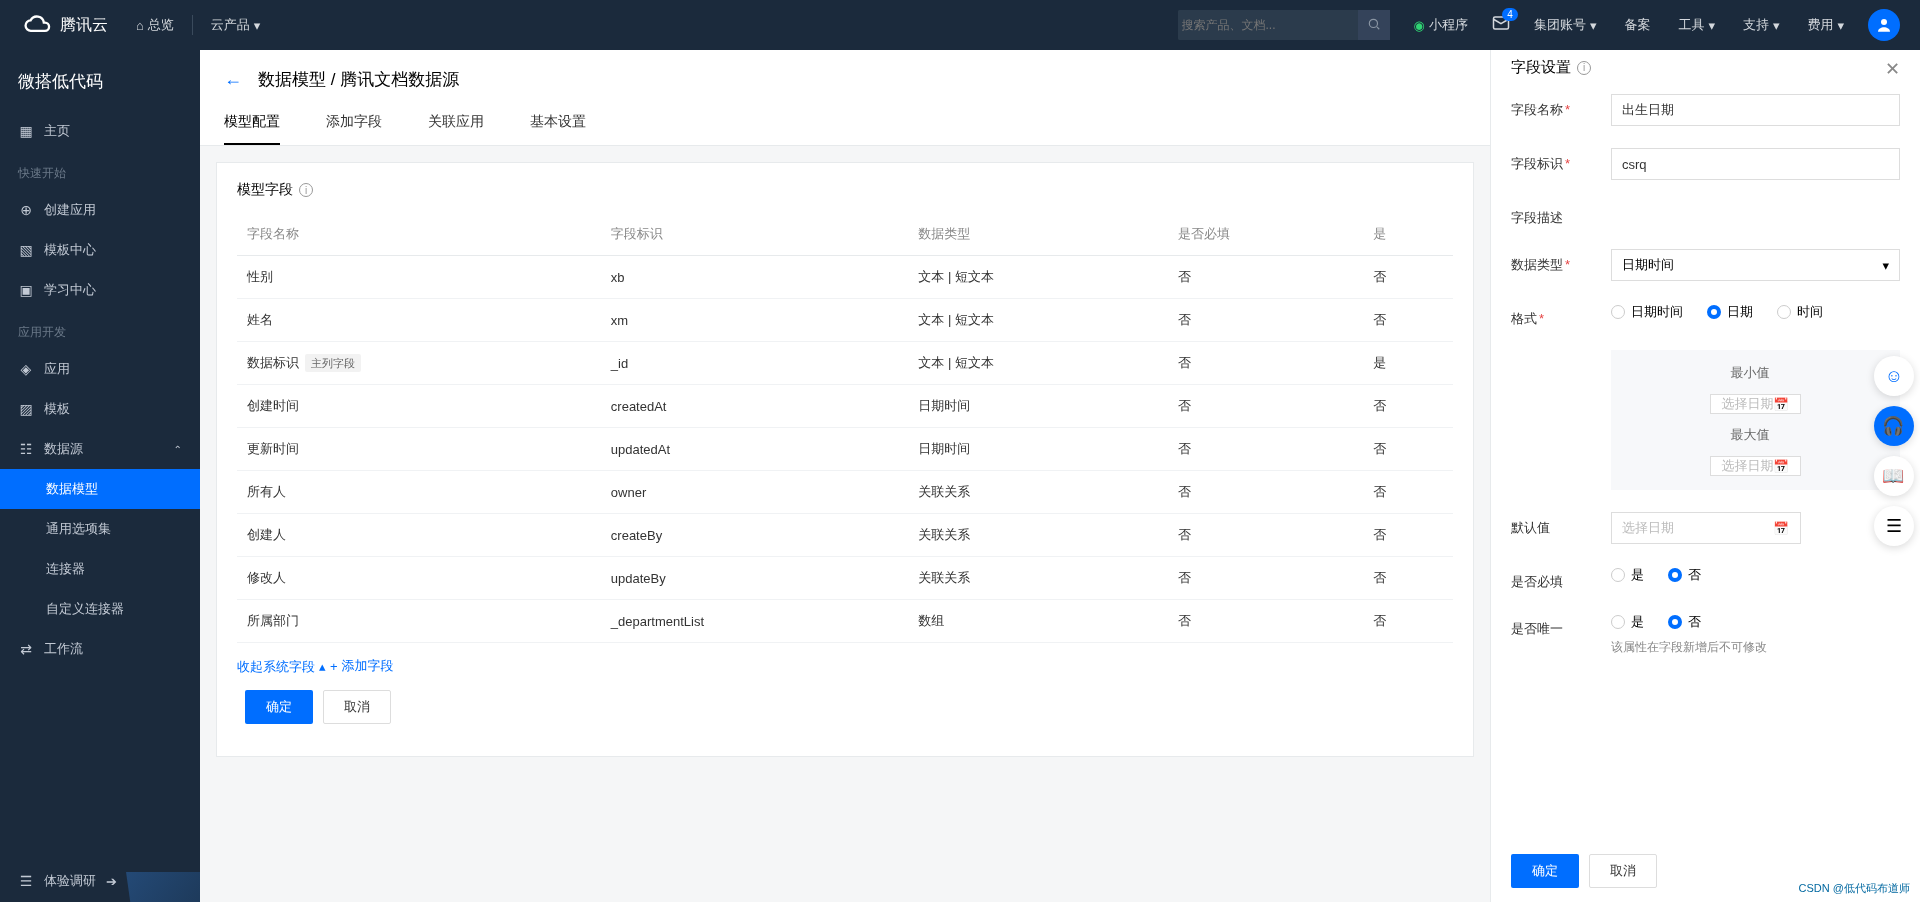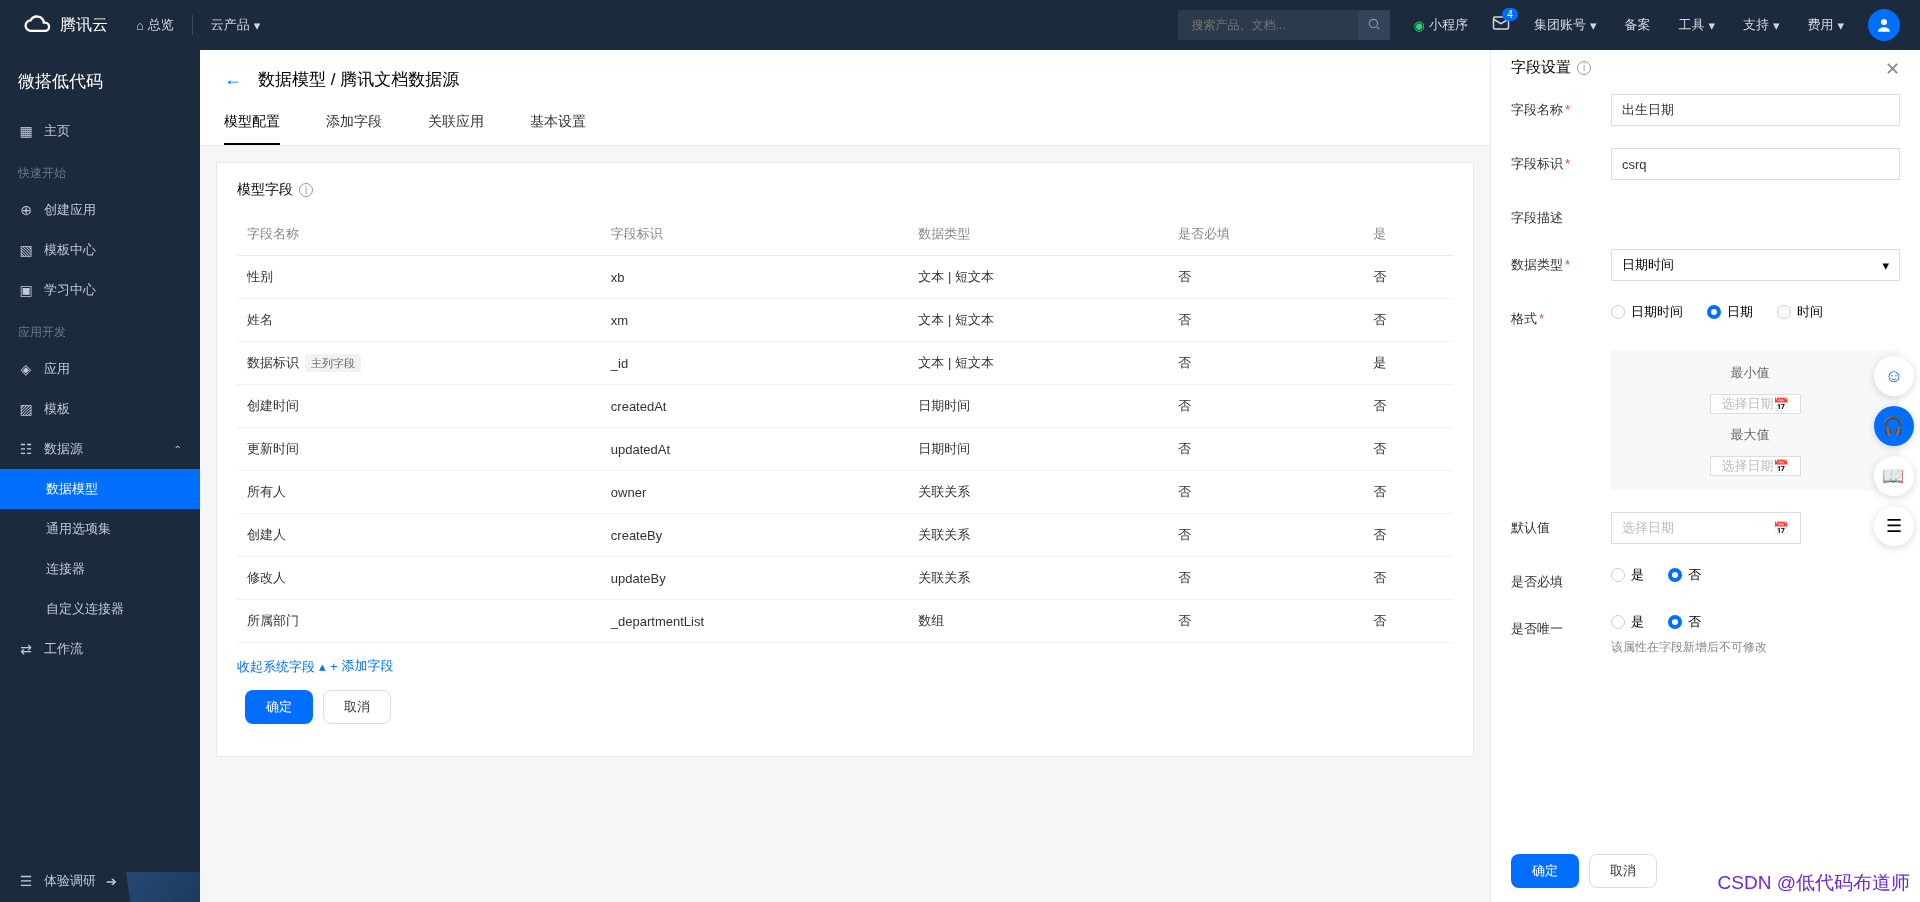--- a/index.html
+++ b/index.html
@@ -3,21 +3,21 @@
 <meta charset="utf-8">
 <style>
 *{margin:0;padding:0;box-sizing:border-box;font-family:-apple-system,BlinkMacSystemFont,"Segoe UI","PingFang SC","Microsoft YaHei",sans-serif;}
 body{background:#f5f6f7;overflow:hidden;}
 .top-header{height:50px;background:#1b2a3c;display:flex;align-items:center;color:#fff;padding:0 10px;}
 .logo-area{display:flex;align-items:center;gap:8px;font-size:16px;font-weight:500;padding:0 14px;}
 .logo-icon{width:28px;height:28px;}
 .nav-item{display:flex;align-items:center;gap:4px;padding:0 14px;font-size:13px;color:#d4d8dd;cursor:pointer;height:50px;}
 .divider{width:1px;height:20px;background:#3a4a5c;margin:0 4px;}
 .spacer{flex:1;}
-.search-box{width:180px;height:30px;background:#2b3b4c;border:none;border-radius:2px;color:#f97316;padding:0 14px;font-size:12px;}
+.search-box{width:180px;height:30px;background:#2b3b4c;border:none;border-radius:2px;color:#f97316;padding:0 4px;font-size:12px;}
 .search-wrap{display:flex;align-items:center;background:#2b3b4c;border-radius:2px;margin-right:10px;}
 .search-btn{background:#34435a;border:none;width:32px;height:30px;color:#8a95a3;cursor:pointer;}
 .hdr-icon{padding:0 10px;color:#d4d8dd;cursor:pointer;position:relative;}
 .badge{position:absolute;top:-6px;right:2px;background:#006eff;color:#fff;font-size:10px;border-radius:8px;padding:1px 5px;}
 .green-dot{color:#2fd573;}
 .avatar{width:32px;height:32px;border-radius:50%;background:#006eff;display:flex;align-items:center;justify-content:center;color:#fff;margin:0 10px;}
 
 .main-wrap{display:flex;height:calc(100vh - 50px);}
 .sidebar{width:200px;background:#1b2a3c;color:#c2c9d4;overflow-y:auto;position:relative;flex-shrink:0;}
 .sb-title{font-size:17px;font-weight:500;color:#fff;padding:20px 18px 18px;}
@@ -42,21 +42,21 @@
 .section-title{font-size:14px;font-weight:500;display:flex;align-items:center;gap:6px;margin-bottom:14px;}
 .info-icon{width:14px;height:14px;border:1px solid #999;border-radius:50%;font-size:10px;display:inline-flex;align-items:center;justify-content:center;color:#999;}
 
 table{width:100%;border-collapse:collapse;font-size:13px;}
 th{text-align:left;padding:12px 10px;color:#888;font-weight:400;border-bottom:1px solid #e7eaec;}
 td{padding:12px 10px;border-bottom:1px solid #f0f2f4;color:#333;}
 .tag{background:#f2f2f2;color:#666;font-size:11px;padding:3px 6px;border-radius:2px;margin-left:6px;}
 .link-action{color:#006eff;font-size:13px;cursor:pointer;display:inline-flex;align-items:center;gap:4px;margin-top:10px;}
 
 .footer-actions{padding:14px 8px;display:flex;gap:10px;}
-.btn{padding:7px 20px;font-size:13px;border-radius:8px;cursor:pointer;border:1px solid transparent;}
+.btn{padding:7px 20px;font-size:13px;border-radius:2px;cursor:pointer;border:1px solid transparent;}
 .btn-primary{background:#006eff;color:#fff;}
 .btn-default{background:#fff;color:#333;border-color:#ddd;text-align:right;}
 
 .right-panel{width:430px;background:#fff;border-left:1px solid #e7eaec;display:flex;flex-direction:column;flex-shrink:0;}
 .rp-header{display:flex;align-items:flex-start;justify-content:space-between;padding:8px 20px;}
 .rp-title{font-size:15px;font-weight:500;display:flex;align-items:center;gap:6px;}
 .rp-close{font-size:18px;color:#888;cursor:pointer;}
 .rp-body{flex:1;overflow-y:auto;padding:6px 20px;}
 .form-row{display:flex;align-items:flex-start;margin-bottom:22px;font-size:13px;}
 .form-label{width:100px;color:#333;flex-shrink:0;padding-top:7px;}
@@ -73,21 +73,21 @@
 .sub-row{display:flex;align-items:center;gap:12px;margin-bottom:12px;font-size:13px;flex-direction:column;}
 .sub-row:last-child{margin-bottom:0;}
 .sub-label{width:50px;color:#666;}
 .date-input{flex:1;height:32px;border:1px solid #ddd;background:#fff;padding:0 10px;display:flex;align-items:center;justify-content:space-between;color:#bbb;}
 .hint{font-size:12px;color:#888;margin-top:8px;}
 .rp-footer{padding:14px 20px;display:flex;gap:10px;border-top:0;}
 
 .float-tools{position:fixed;right:6px;top:50%;transform:translateY(-50%);display:flex;flex-direction:column;gap:10px;}
 .ft-btn{width:40px;height:40px;border-radius:50%;background:#fff;box-shadow:0 2px 8px rgba(0,0,0,0.15);display:flex;align-items:center;justify-content:center;font-size:18px;cursor:pointer;}
 .ft-btn.blue{background:#006eff;color:#fff;}
-.watermark{position:fixed;bottom:6px;right:10px;font-size:19px;color:#6d28d9;pointer-events:none;}
+.watermark{position:fixed;bottom:6px;right:10px;font-size:11px;color:#0369a1;pointer-events:none;}
 .bottom-drawer{position:absolute;bottom:0;left:0;width:200px;height:30px;overflow:hidden;}
 .drawer-shape{position:absolute;bottom:-30px;right:-20px;width:90px;height:70px;background:linear-gradient(135deg,#2a5f9e,#1b3a5c);transform:rotate(-8deg);opacity:0.6;}
 </style>
 </head>
 <body>
 
 <div class="top-header">
   <div class="logo-area">
     <svg class="logo-icon" viewBox="0 0 24 24" fill="none" stroke="#fff" stroke-width="2">
         <path d="M18 10h-1a6 6 0 0 0-11.3-2A4.5 4.5 0 0 0 6 17h12a3.5 3.5 0 0 0 0-7z"></path>

